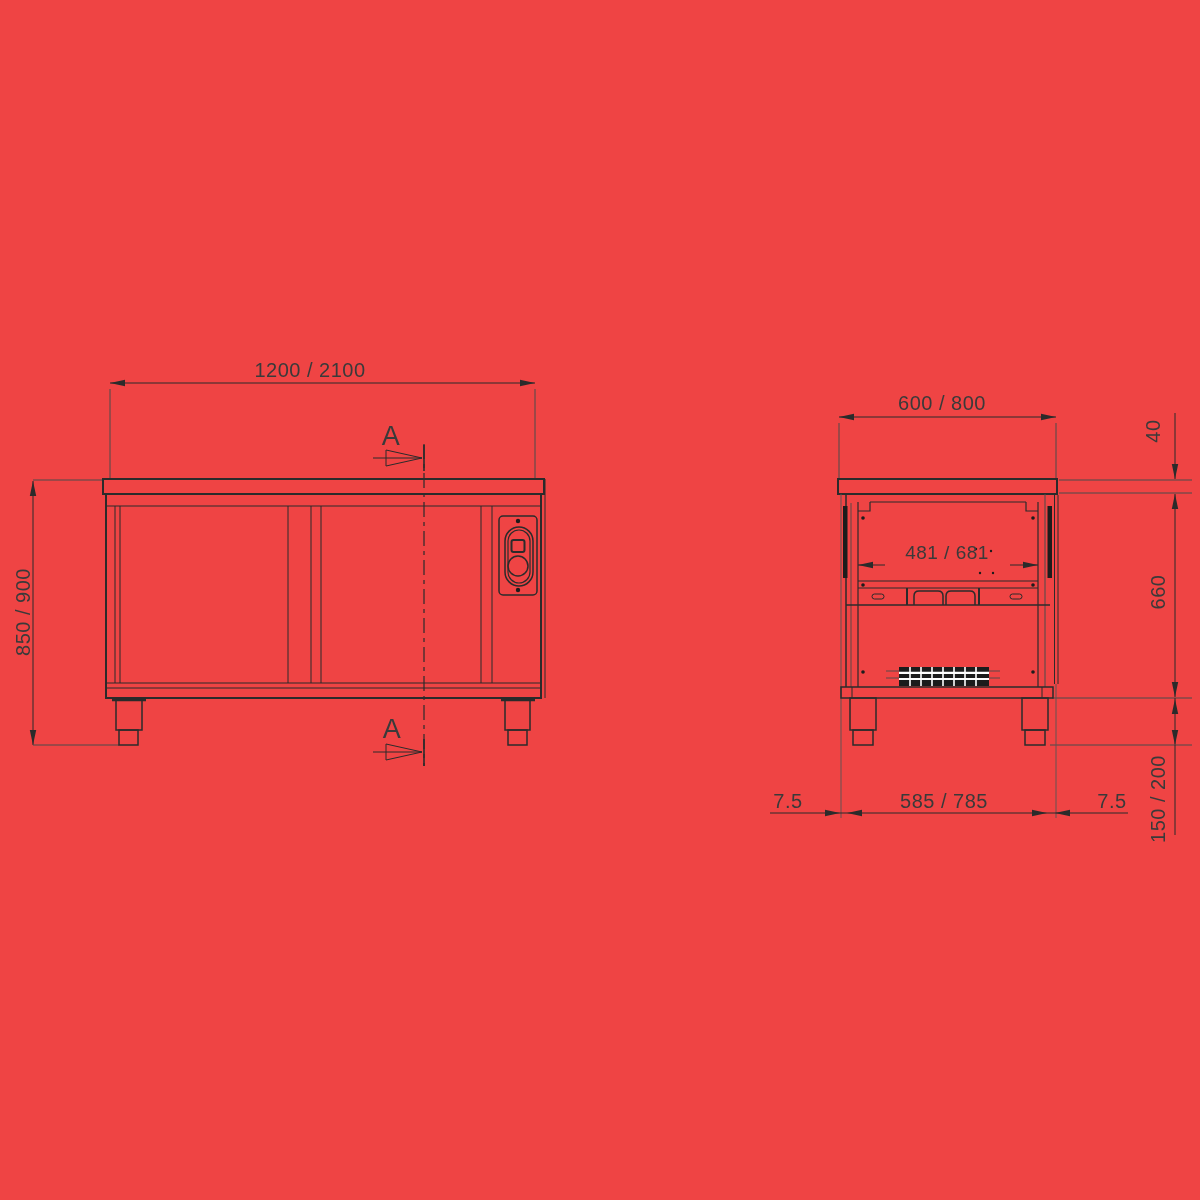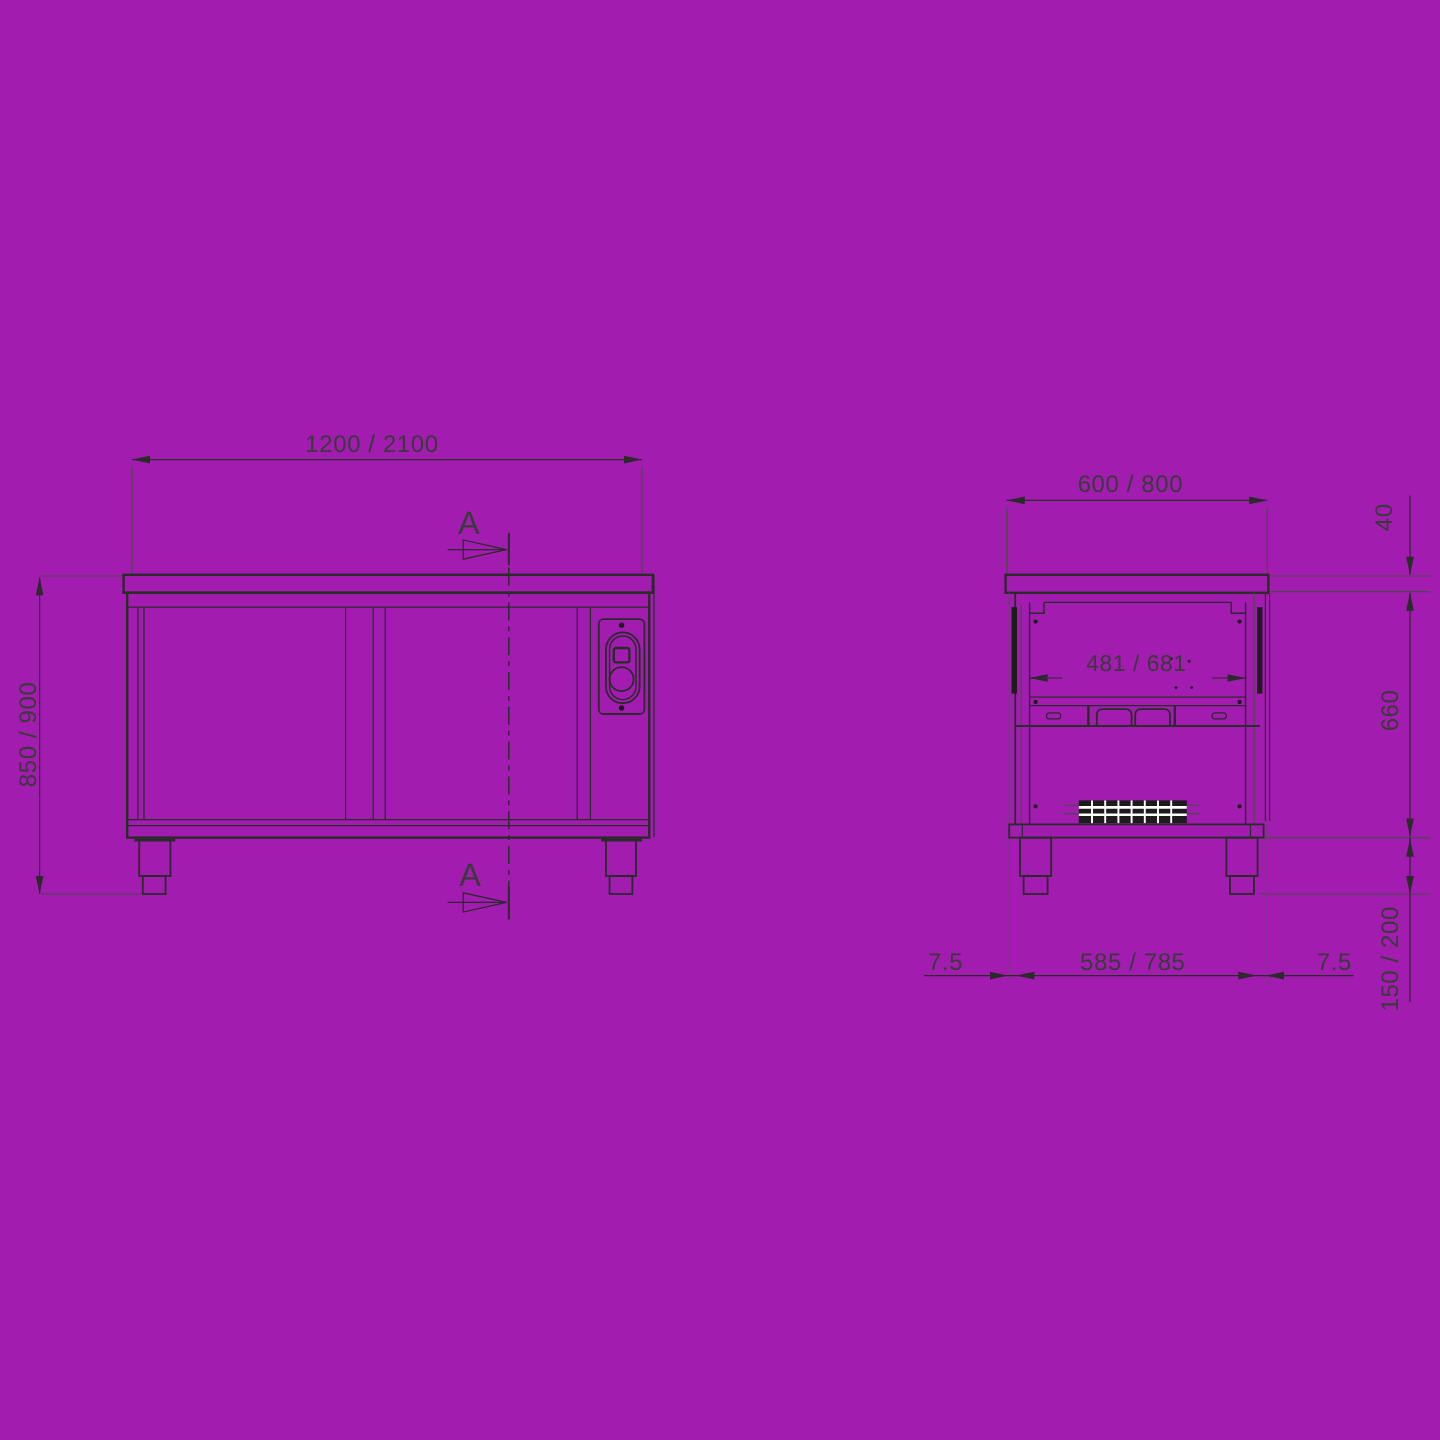--- a/index.html
+++ b/index.html
@@ -1,16 +1,16 @@
 <!DOCTYPE html>
 <html><head>
 <meta charset="utf-8">
 <style>
   html,body{margin:0;padding:0;background:#ffffff;}
-  .canvas{position:relative;width:1200px;height:1200px;background:#a21caf;overflow:hidden;}
+  .canvas{position:relative;width:1200px;height:1200px;background:#ef4444;overflow:hidden;}
   svg{display:block;}
   .ln{stroke:#2b2b2b;fill:none;}
   .thin{stroke:#4a4a4a;fill:none;}
   .xln{stroke:#555;fill:none;}
   .fil{fill:#1c1c1c;stroke:none;}
   .arr{fill:#2b2b2b;stroke:none;}
   .wht{stroke:#ffffff;fill:none;}
   text{font-family:"Liberation Sans","DejaVu Sans",sans-serif;fill:#3a3a3a;letter-spacing:0.5px;}
   .dim{font-size:20px;}
   .dimsmall{font-size:19px;}

